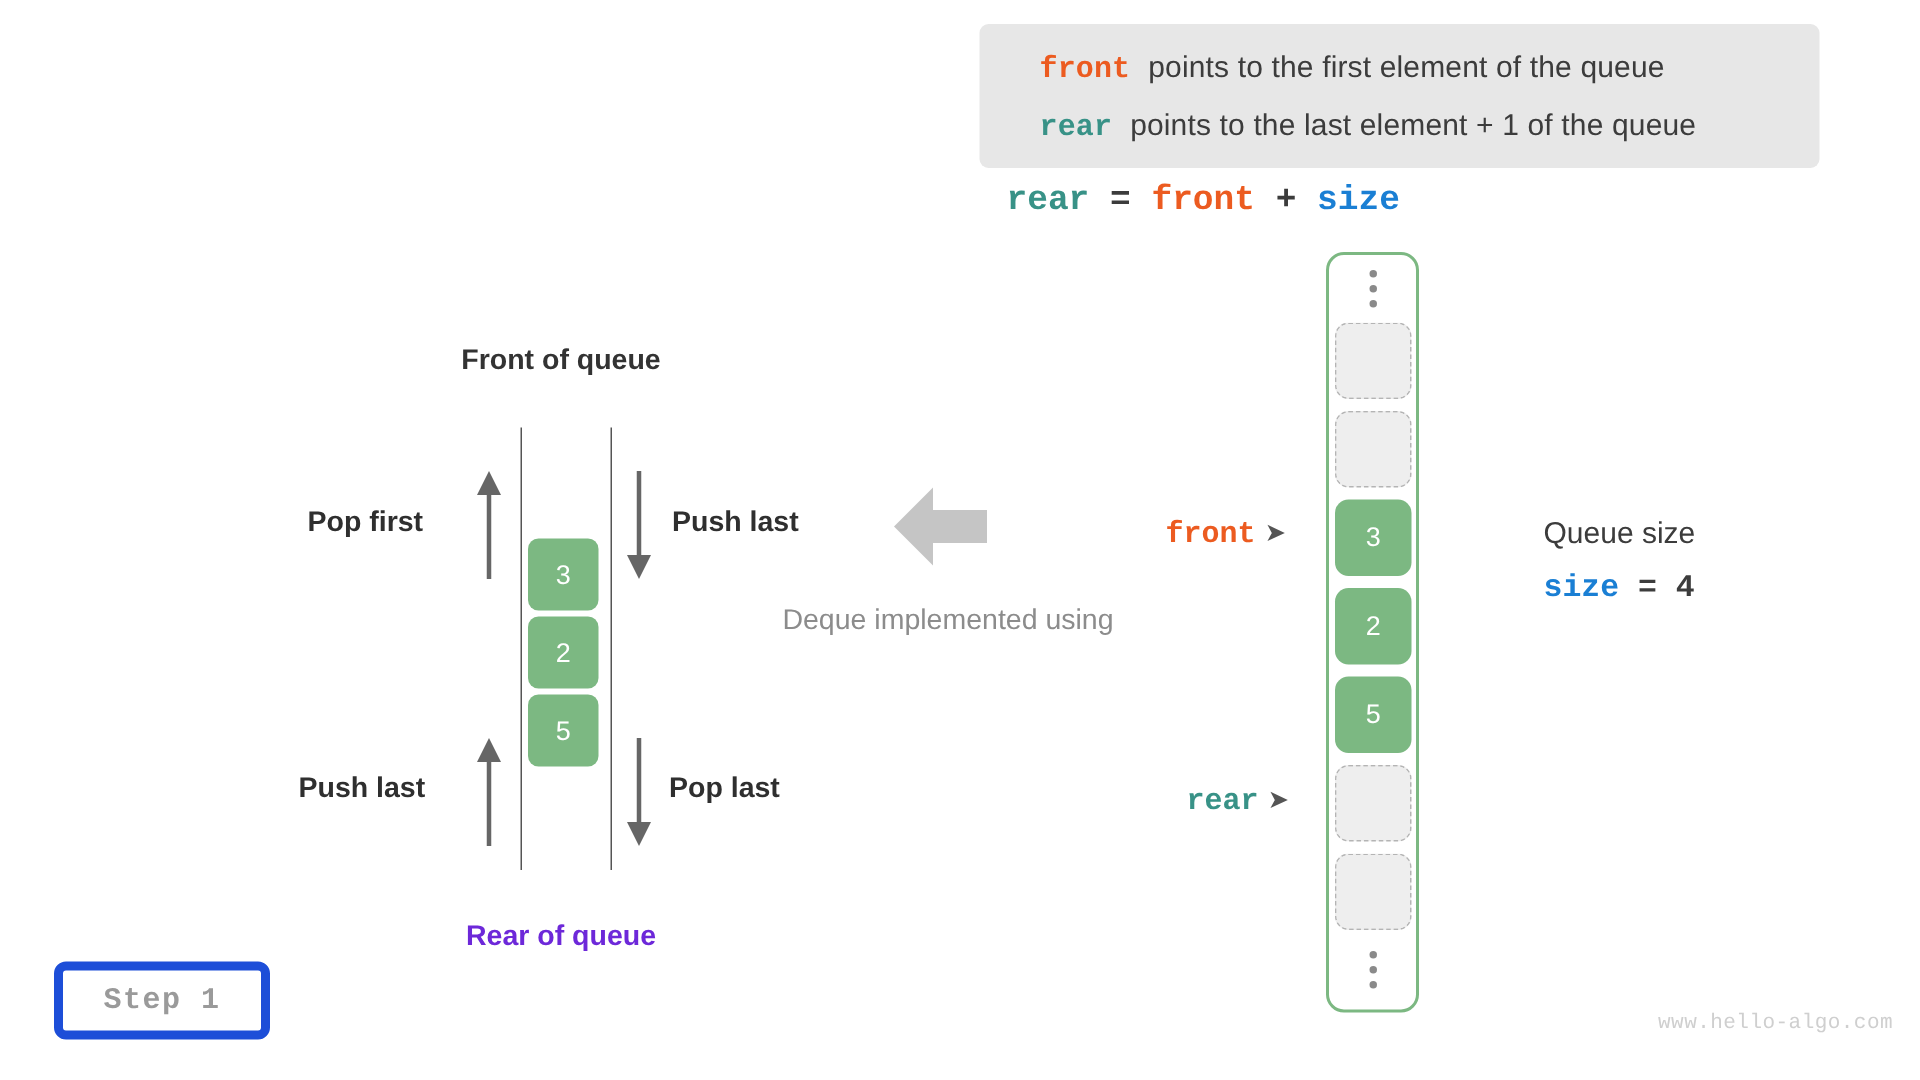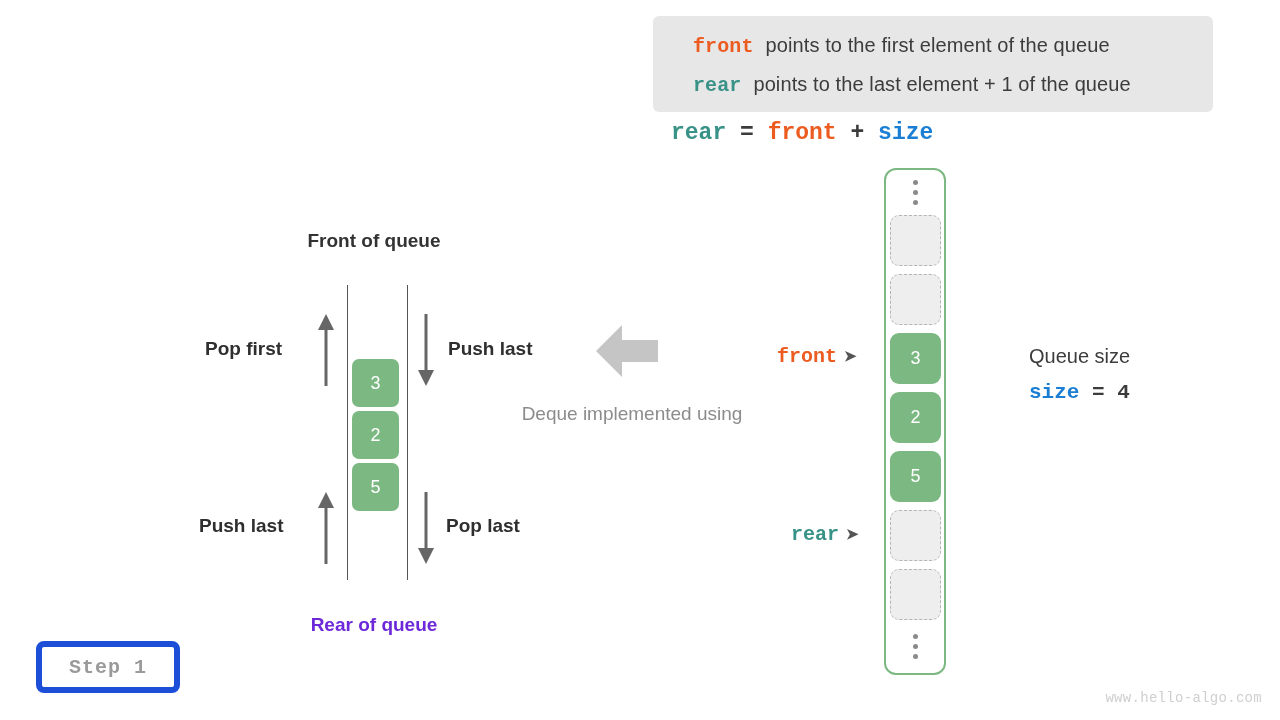--- a/index.html
+++ b/index.html
@@ -223,21 +223,21 @@
     font-weight: bold;
     font-size: 20px;
     letter-spacing: 1px;
     color: #9a9a9a;
     background: #ffffff;
   }
 
   
   #watermark {
     position: absolute;
-    right: 18px; bottom: 14px;
+    right: 18px; bottom: 30px;
     font-family: "Liberation Mono", monospace;
     font-size: 14px;
     color: #cfcfcf;
     letter-spacing: .3px;
   }
 </style>
 </head>
 <body>
 
 <div id="legend-box">

